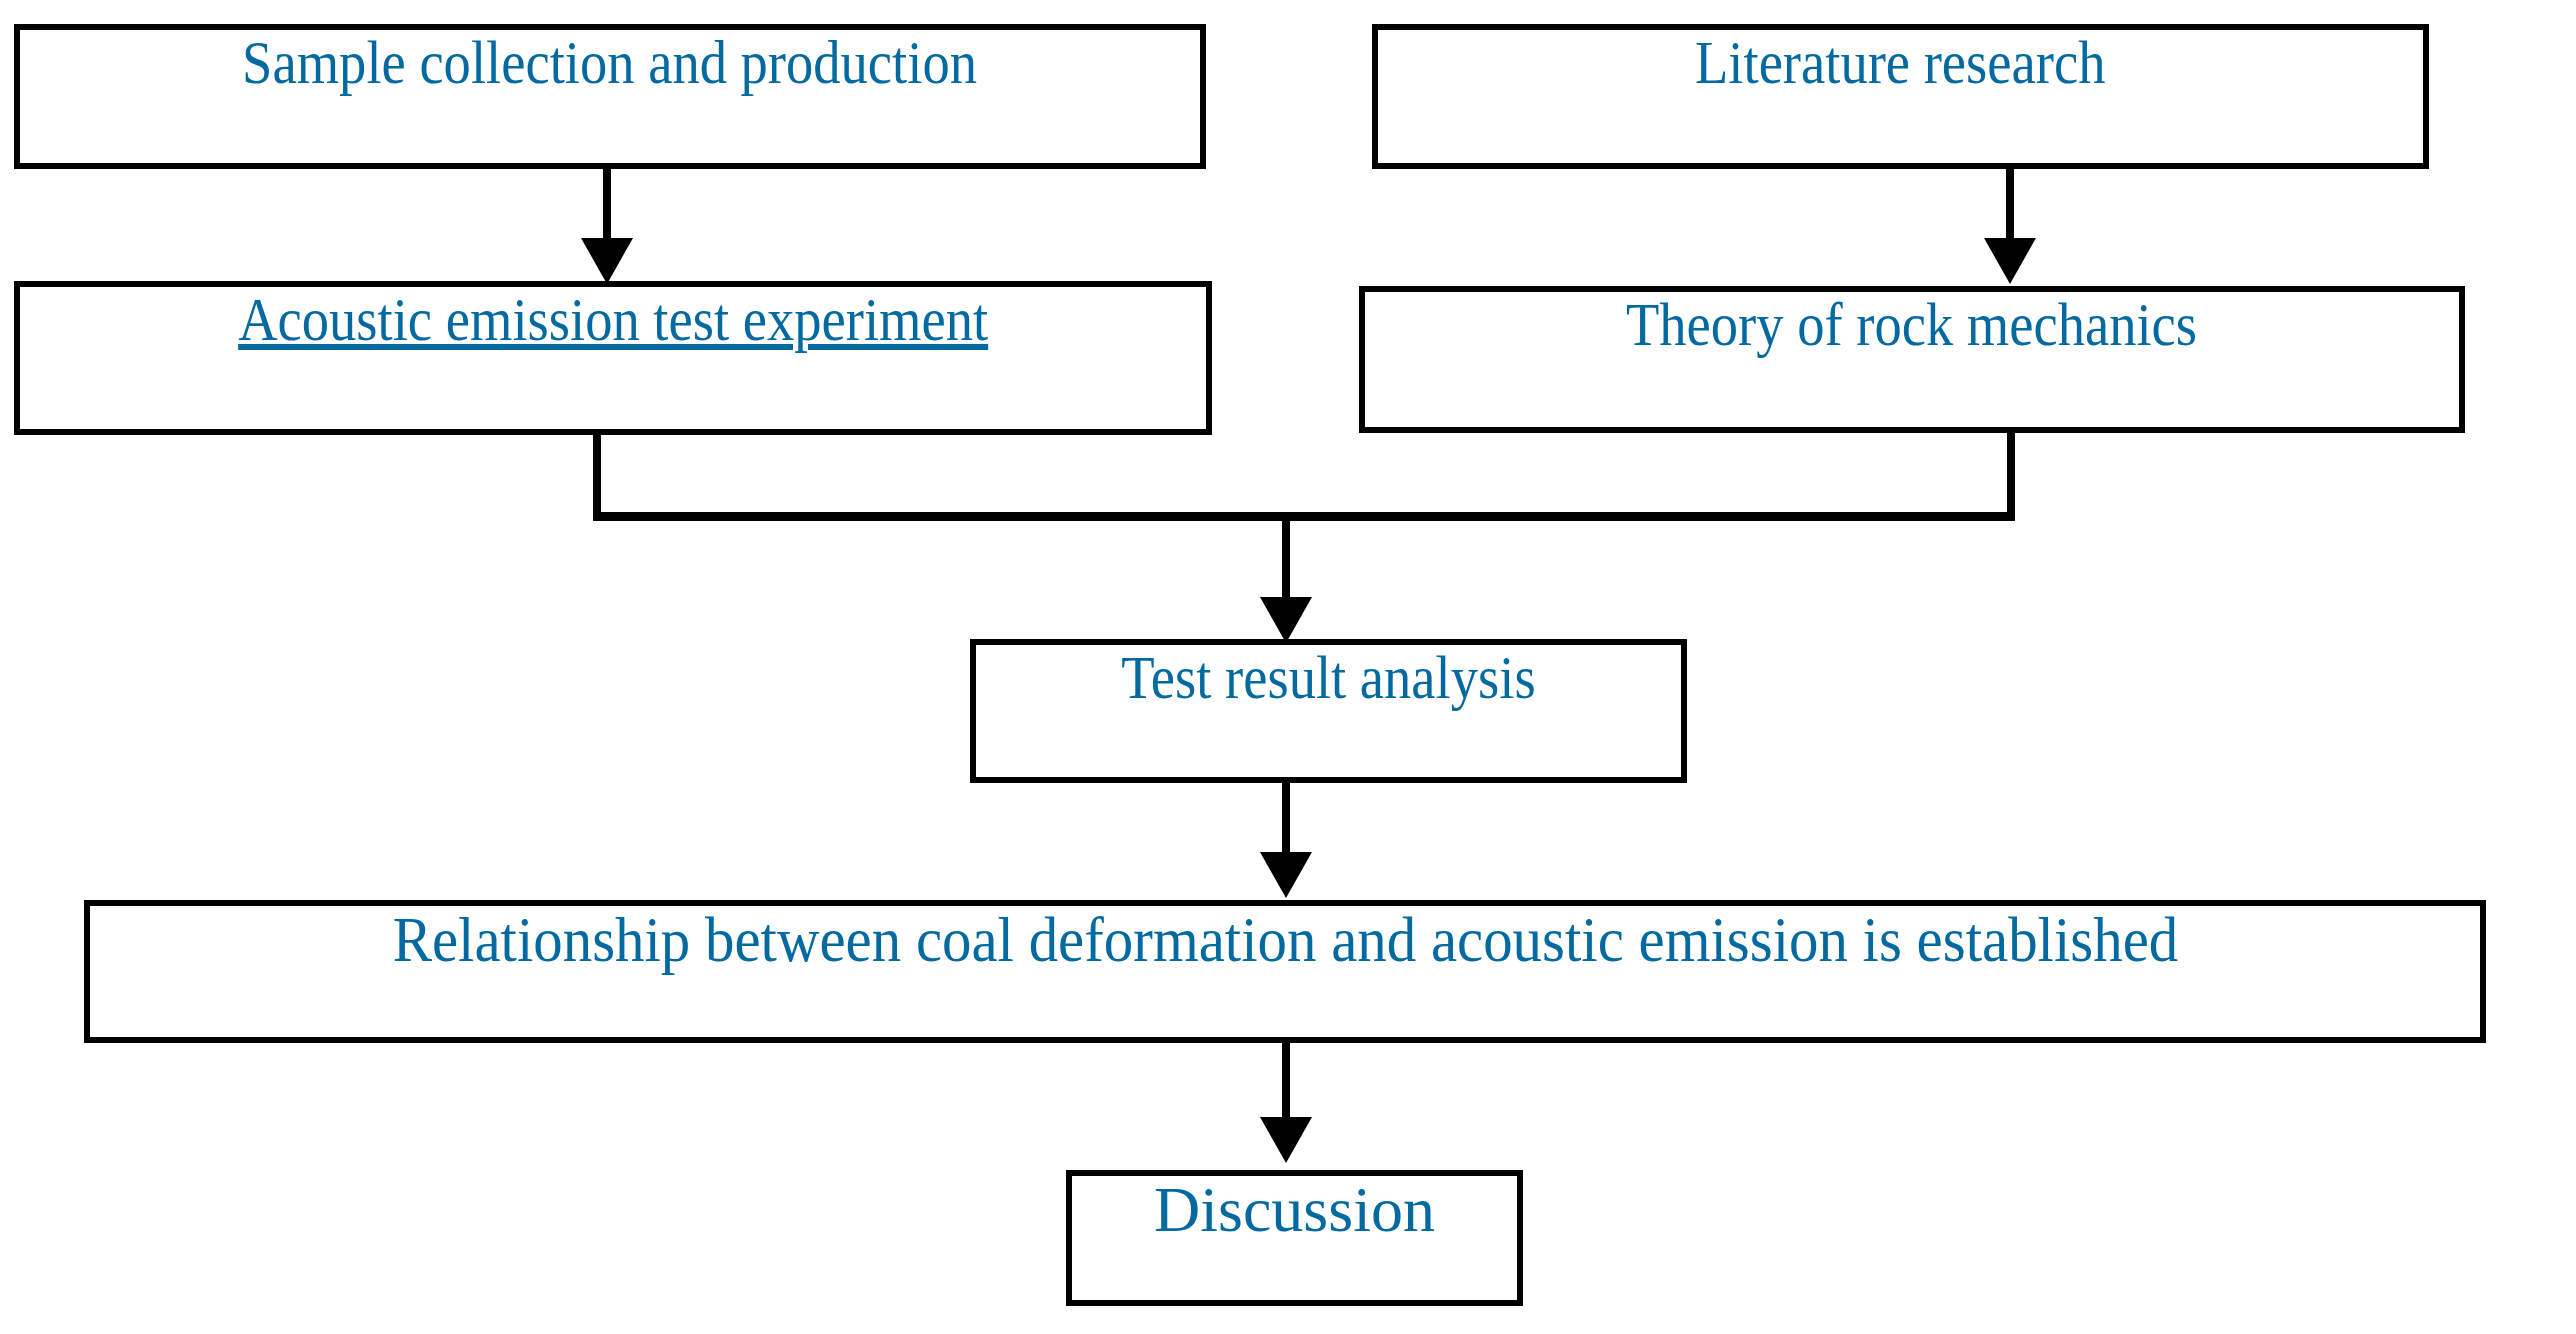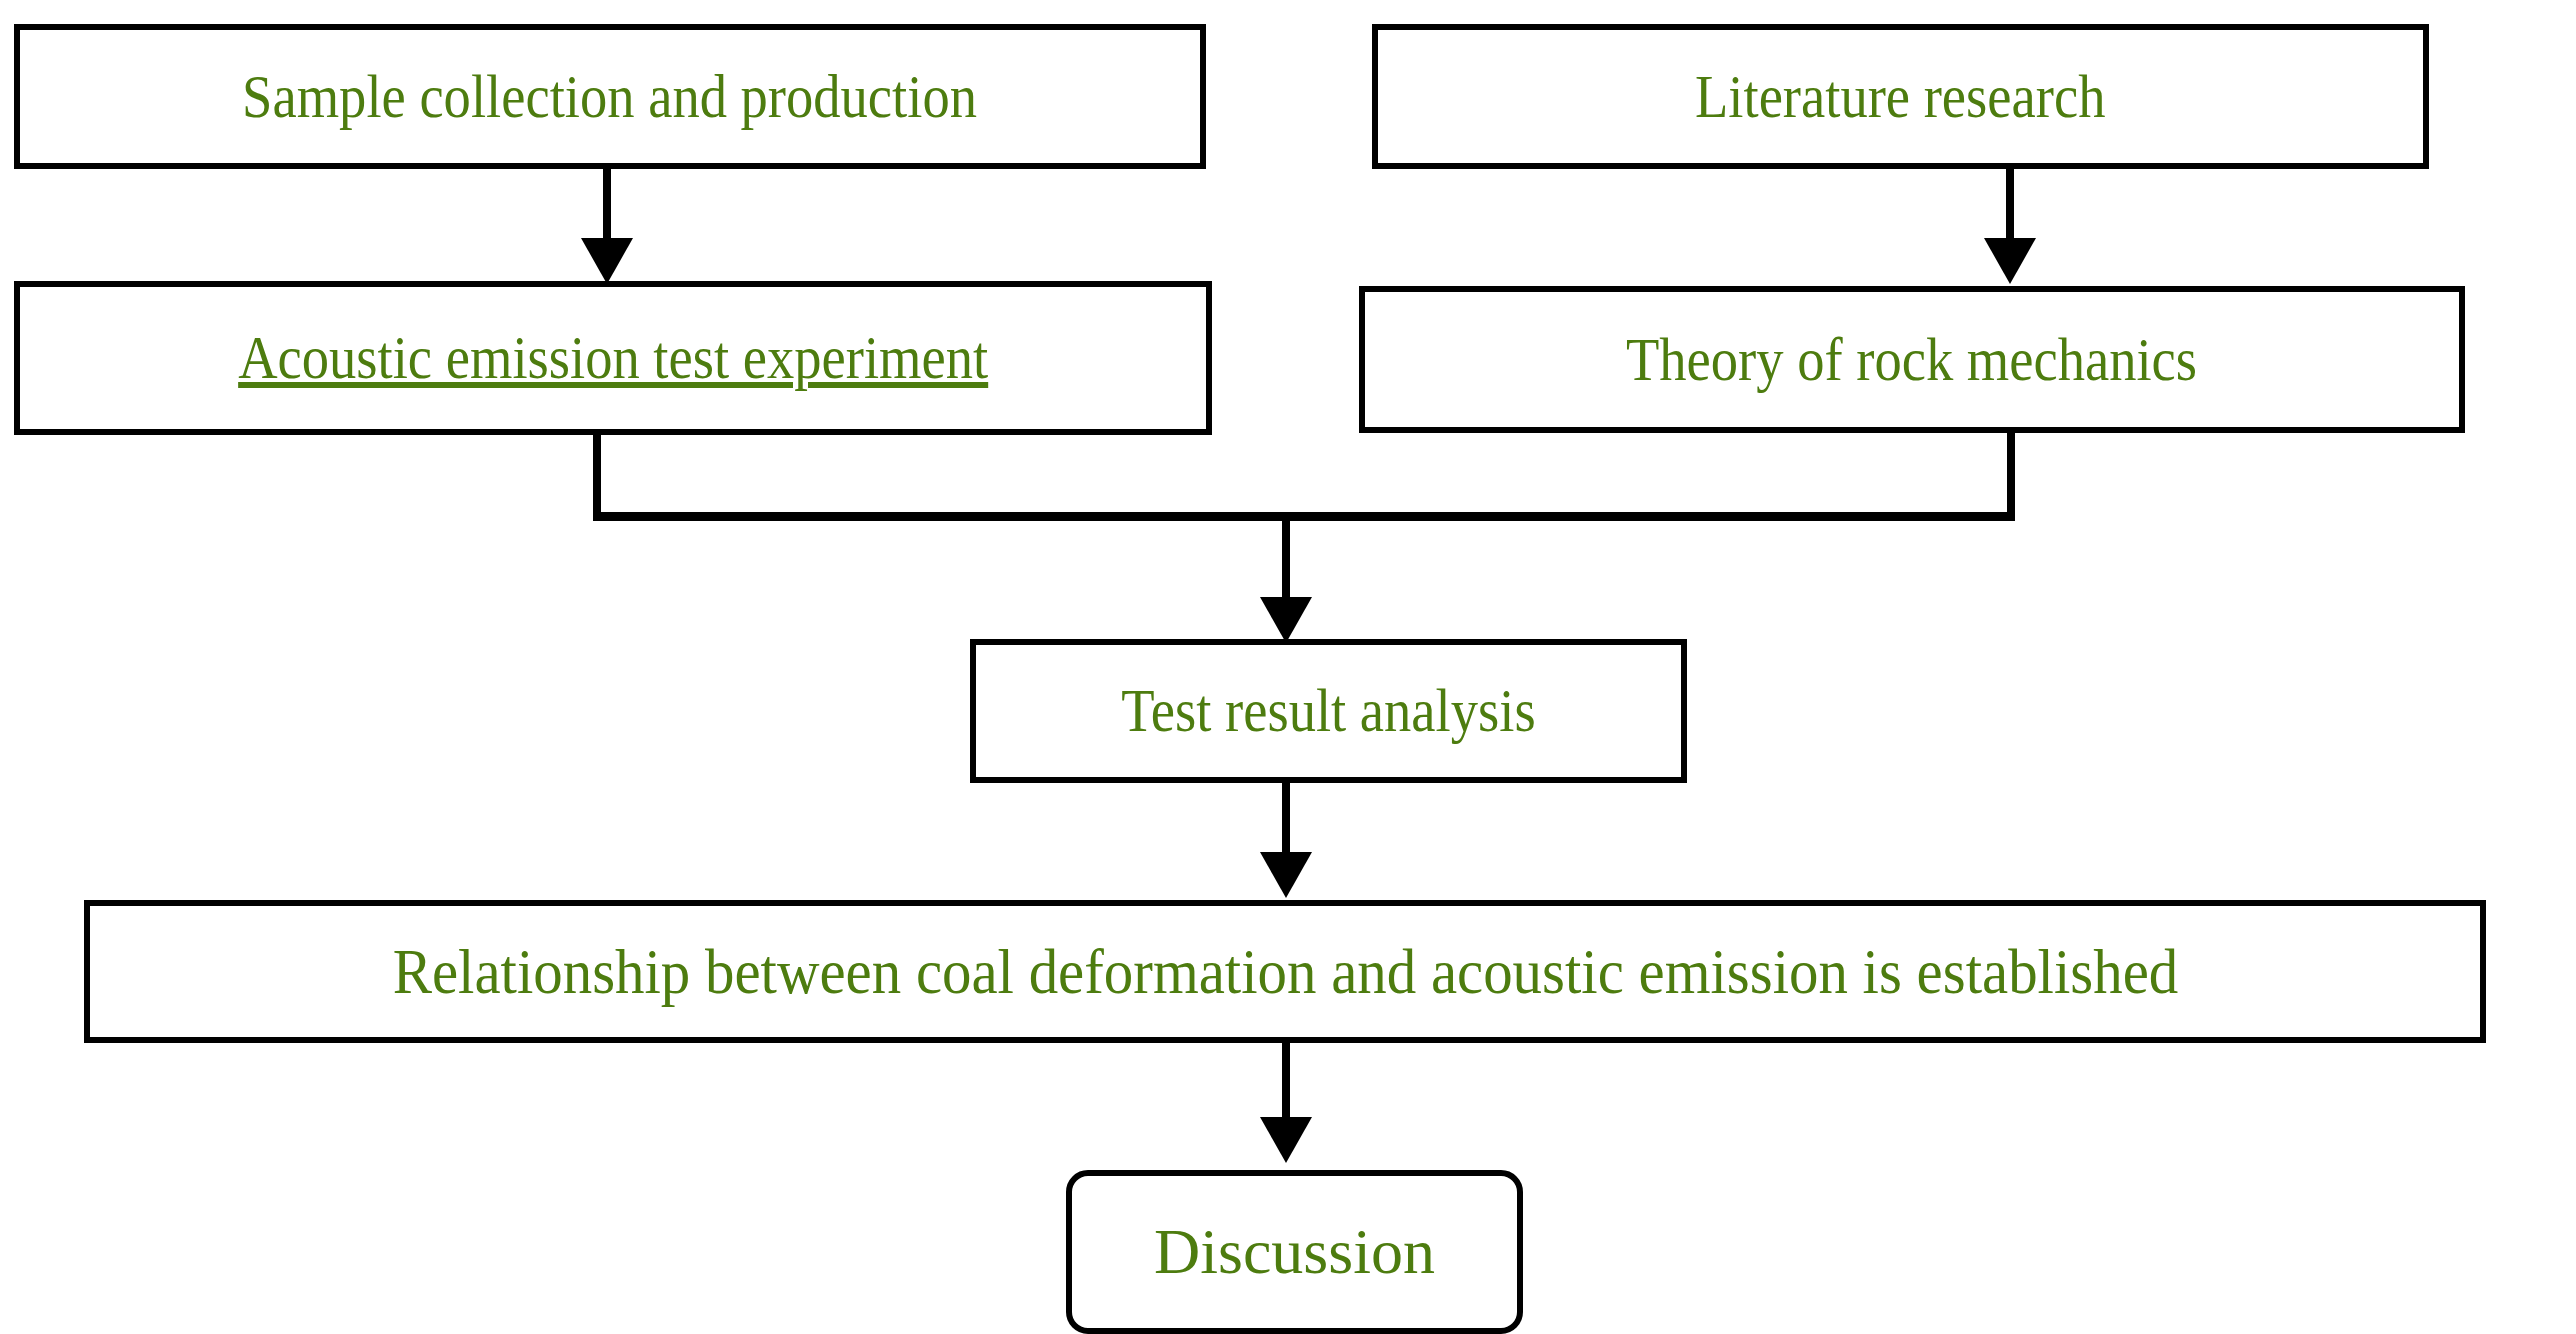--- a/index.html
+++ b/index.html
@@ -15,42 +15,41 @@
     background: #ffffff;
     overflow: hidden;
     font-family: "Liberation Serif", "DejaVu Serif", serif;
   }
   .node {
     position: absolute;
     box-sizing: border-box;
     border: 6.2px solid #000000;
     background: #ffffff;
     display: flex;
-    align-items: center;
     justify-content: center;
     text-align: center;
-    color: #4d7c0f;
+    color: #0369a1;
     line-height: 1.05;
     white-space: nowrap;
   }
   .node-label {
     display: block;
     font-size: 62px;
     letter-spacing: 0px;
     transform: scaleX(0.88);
     transform-origin: center center;
   }
   
   #node-sample      { left: 14px;   top: 24px;   width: 1192px; height: 145px; }
   #node-literature  { left: 1372px; top: 24px;   width: 1057px; height: 145px; }
   #node-acoustic    { left: 14px;   top: 281px;  width: 1198px; height: 154px; text-decoration: underline; }
   #node-theory      { left: 1359px; top: 286px;  width: 1106px; height: 147px; }
   #node-analysis    { left: 970px; top: 639px;  width: 717px;  height: 144px; }
   #node-relationship{ left: 84px;   top: 900px; width: 2402px; height: 143px; }
-  #node-discussion  { left: 1066px; top: 1170px; width: 457px;  height: 164px; border-radius: 22px; }
+  #node-discussion  { left: 1066px; top: 1170px; width: 457px;  height: 136px; }
 
   #node-relationship .node-label { font-size: 64px; transform: scaleX(0.92); }
   #node-discussion  .node-label  { font-size: 64px; transform: scaleX(1); }
 
   
   .vline {
     position: absolute;
     background: #000000;
     width: 8px;
   }

